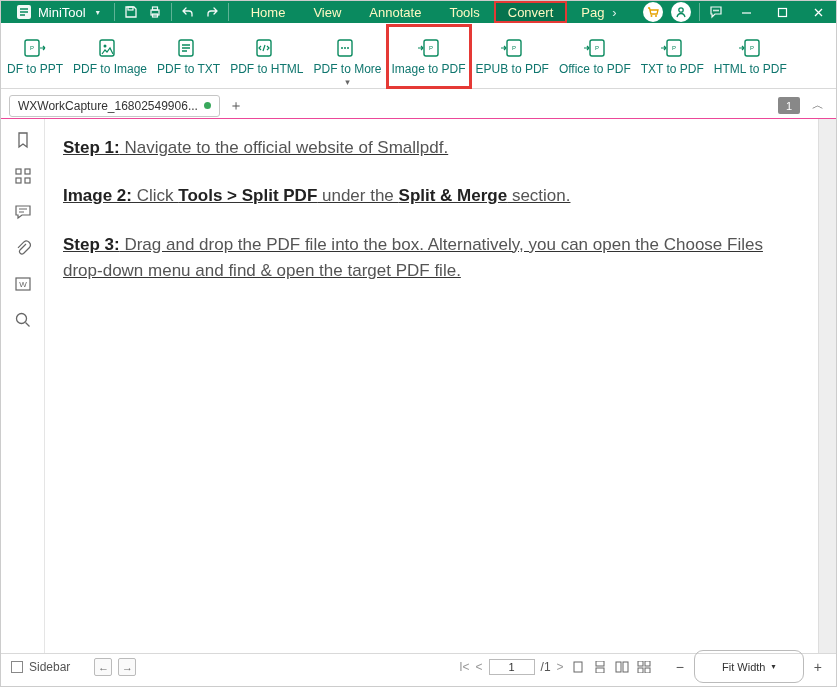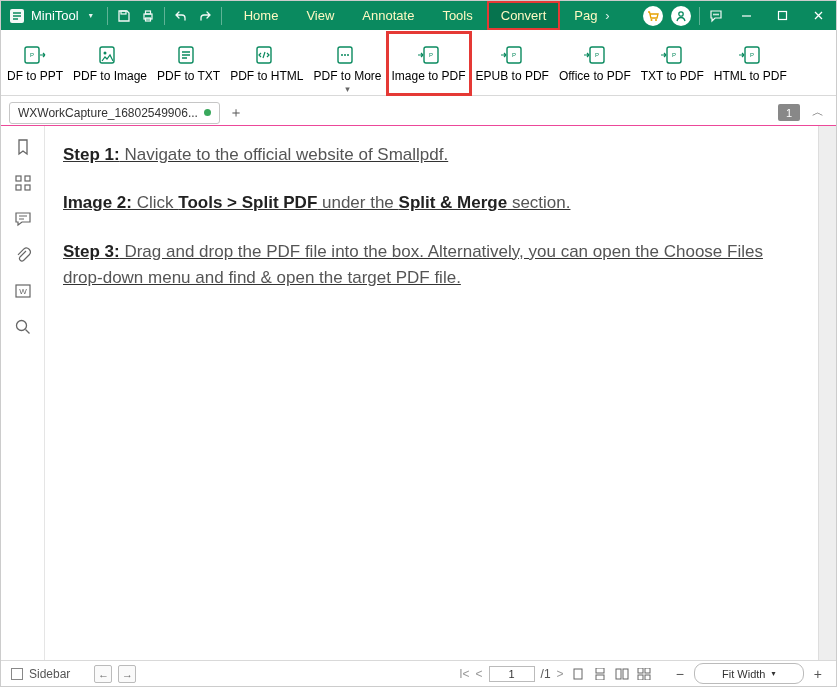--- a/index.html
+++ b/index.html
@@ -10,24 +10,25 @@
     color: #333;
     background: #fff;
     width: 837px;
     height: 687px;
     overflow: hidden;
     border: 1px solid #ccc;
   }
   .titlebar {
     display: flex;
     align-items: center;
-    height: 29px;
+    height: 22px;
     background: #0a8a5f;
     color: #fff;
     position: relative;
+    padding-left: 7px;
   }
   .titlebar .logo {
     display: flex;
     align-items: center;
     padding: 0 6px 0 8px;
     gap: 6px;
     height: 100%;
   }
   .titlebar .logo svg { width: 16px; height: 16px; }
   .titlebar .logo-text { font-size: 13px; font-weight: 500; }
@@ -88,21 +89,21 @@
   .ribbon-btn {
     flex:0 0 auto;
     min-width:60px;
     padding:2px 4px;
     display:flex;
     flex-direction:column;
     align-items:center;
     justify-content:center;
     gap:4px;
     font-size:12px;
-    color:#000000;
+    color:#0f766e;
     position:relative;
     white-space:nowrap;
   }
   .ribbon-btn.more-caret::after{
     content:"\25BE";
     position:absolute;
     bottom:-3px;left:50%;transform:translateX(-50%);
     font-size:9px;color:#666;
   }
   .ribbon-btn.highlight::before {
@@ -198,21 +199,21 @@
     display:flex;align-items:center;justify-content:center;font-size:11px;color:#666;background:#fafafa;
   }
   .sb-spacer { flex:1; }
   .sb-pagebox {
     width:46px;height:16px;border:1px solid #bbb;text-align:center;font-size:11px;color:#333;
   }
   .sb-view {
     width:16px;height:14px;display:flex;align-items:center;justify-content:center;
   }
   .sb-zoom-box {
-    width:110px;height:21px;border:1px solid #bbb;border-radius:9px;
+    width:110px;height:33px;border:1px solid #bbb;border-radius:9px;
     display:flex;align-items:center;justify-content:center;gap:6px;font-size:11px;color:#333;
   }
 </style>
 </head>
 <body>
 
 <div class="titlebar">
   <div class="logo">
     <svg viewBox="0 0 16 16">
         <rect x="1" y="1" width="14" height="14" rx="2" fill="#fff" opacity="0.95"></rect>

